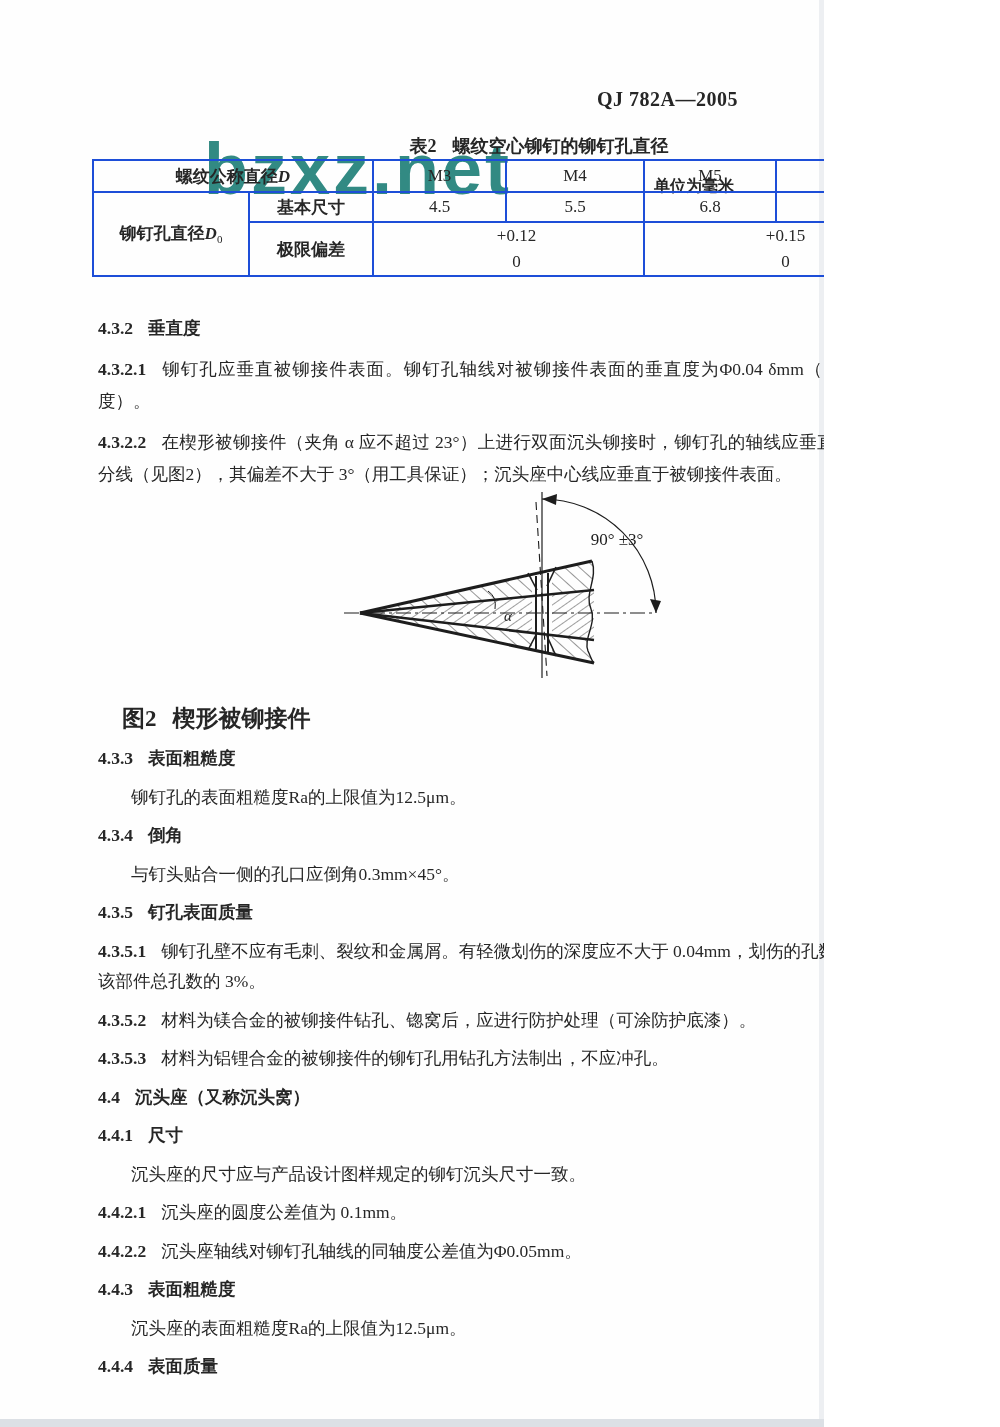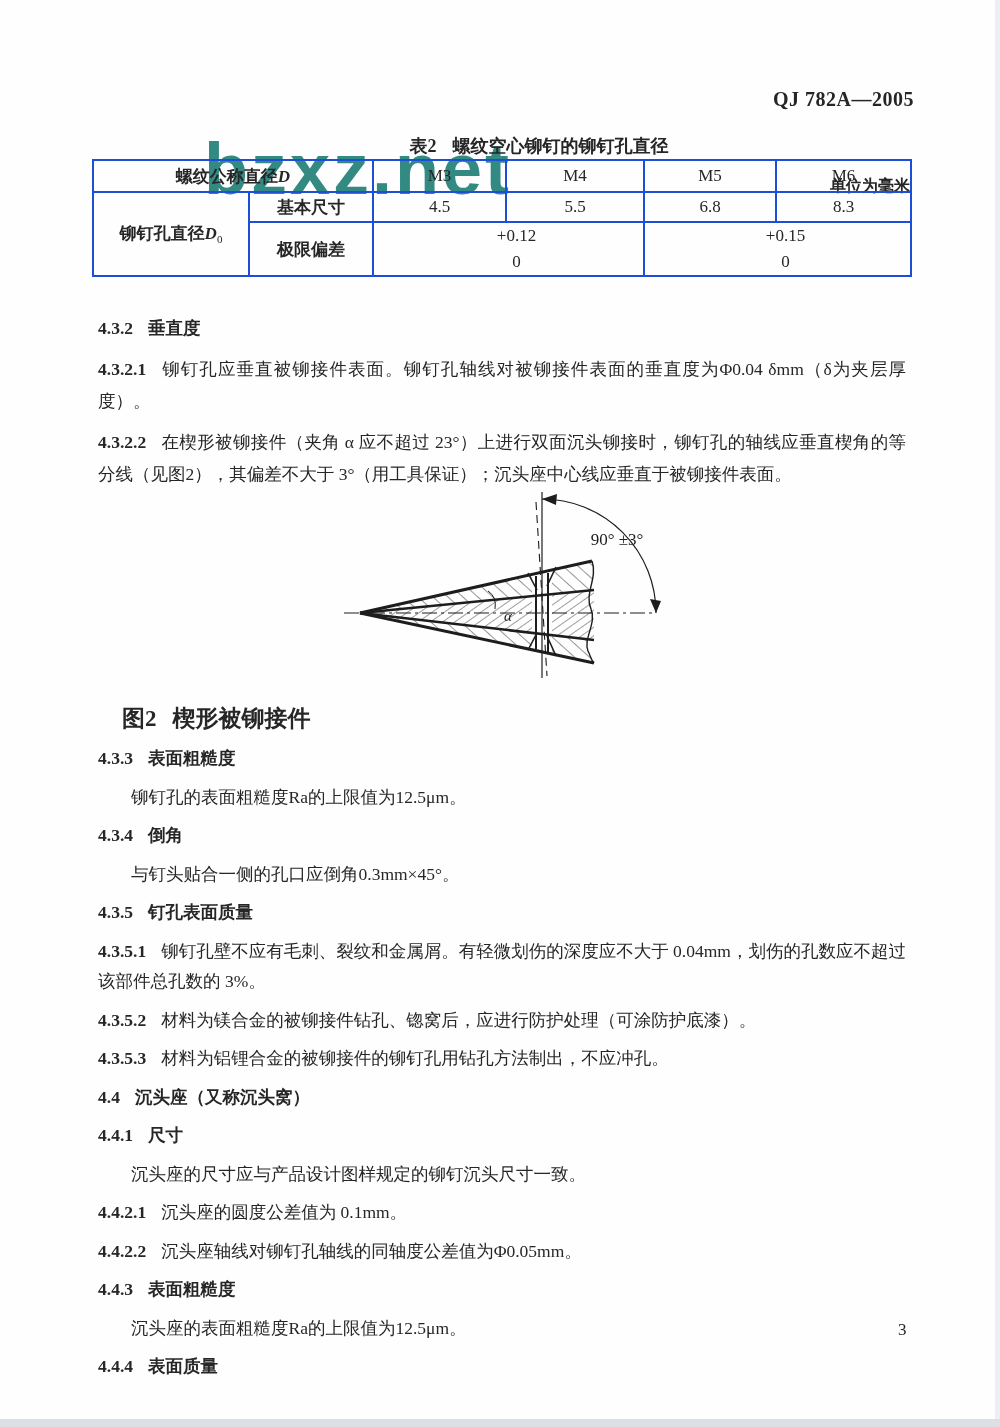--- a/index.html
+++ b/index.html
@@ -1,16 +1,16 @@
 <!DOCTYPE html>
 <html><head>
 <meta charset="utf-8">
 <style>
   html,body{margin:0;padding:0;background:#ffffff;}
-  .page{position:relative;width:1000px;height:1427px;background:#fefefe;overflow:hidden;
+  .page{position:relative;width:824px;height:1427px;background:#fefefe;overflow:hidden;
         font-family:"Liberation Serif","DejaVu Serif",serif;color:#262626;}
   .edge-right{position:absolute;top:0;right:0;width:5px;height:100%;background:#edeff2;}
   .edge-bottom{position:absolute;left:0;bottom:0;width:100%;height:8px;background:#dce0e5;}
 
   .doc-code{position:absolute;top:88px;right:86px;font-size:20px;font-weight:bold;
             letter-spacing:.5px;}
 
   .watermark{position:absolute;left:204px;top:128px;z-index:0;
              font-family:"Liberation Sans","DejaVu Sans",sans-serif;font-weight:bold;
              font-size:72px;letter-spacing:3px;color:#0f766e;opacity:.85;}

